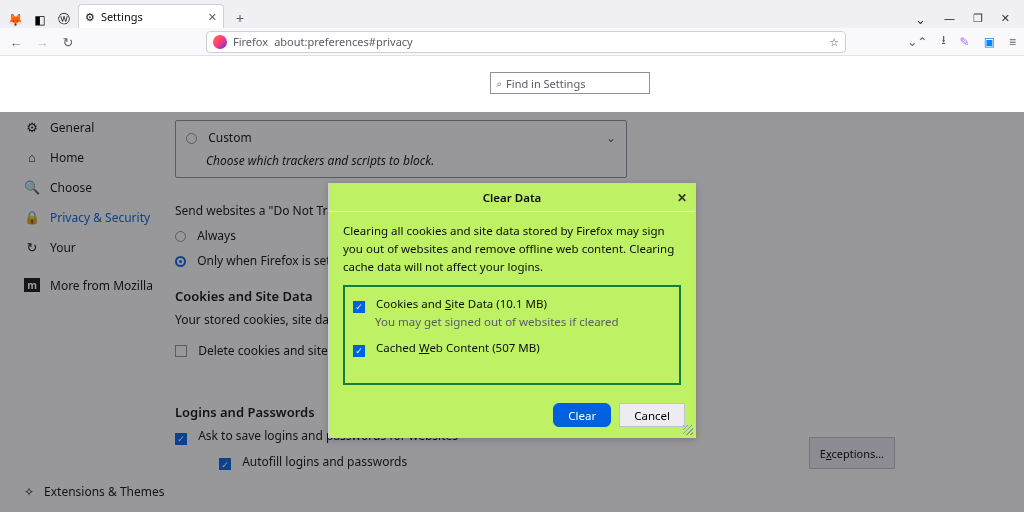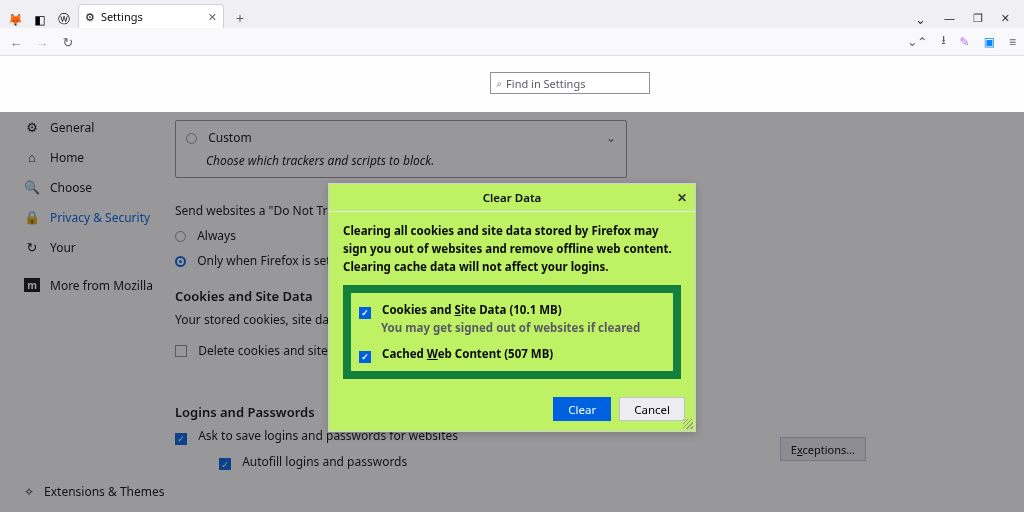--- a/index.html
+++ b/index.html
@@ -48,39 +48,39 @@
   .custom-box .chev { position:absolute; right:10px; top:8px; color:#555;}
   .custom-box .desc { margin-left:20px; margin-top:6px; color:#0c0c0d;font-style:italic; }
   .dnt-line   { margin-bottom:8px; }
   .radio-empty { width:11px;height:11px;border:1px solid #8f8f9d;border-radius:50%;display:inline-block;vertical-align:-2px;margin-right:8px;}
   .radio-chk   { width:11px;height:11px;border:2px solid #0061e0;border-radius:50%;display:inline-block;vertical-align:-2px;margin-right:8px; position:relative;}
   .radio-chk::after{content:"";position:absolute;inset:2px;background:#0061e0;border-radius:50%;}
   h3 { font-weight:600; font-size:13px; margin:18px 0 6px 0;}
   .desc-line a { color:#0061e0; text-decoration:underline; margin-left:8px;}
   .chk-empty { width:12px;height:12px;border:1px solid #8f8f9d;display:inline-block;vertical-align:-2px;margin-right:8px;}
   .chk-blue  { width:12px;height:12px;background:#0061e0;display:inline-flex;justify-content:center;align-items:center;color:#fff;font-size:9px;margin-right:8px;vertical-align:-2px;}
-  .row-btn { float:right; min-width:84px; height:24px; border:1px solid #c2c2cc; background:#e9e9ee; font-size:11px; padding:0 10px; margin-top:-4px; margin-right:98px;}
+  .row-btn { float:right; min-width:84px; height:32px; border:1px solid #c2c2cc; background:#e9e9ee; font-size:11px; padding:0 10px; margin-top:-4px; margin-right:69px;}
   .logins-sub { margin-left:20px;padding-left:24px; }
 
   
   .overlay { position:absolute; inset:56px 0 0 0; background:rgba(28,27,34,0.45); }
 
   
   .dialog { position:absolute; left:328px; top:183px; width:368px; background:#bef264; border:1px solid #cfcfd8;
             box-shadow:0 2px 8px rgba(0,0,0,.2); font-size:11.5px; color:#0c0c0d; }
   .dlg-head { height:28px; display:flex; align-items:center; justify-content:center; font-weight:600; border-bottom:1px solid #e7e7ef; position:relative;}
   .dlg-head .x { position:absolute; right:8px; font-size:12px; color:#333;}
-  .dlg-body { padding:10px 14px 12px 14px; line-height:1.55;font-weight:bold; }
+  .dlg-body { padding:10px 14px 12px 14px; line-height:1.55; }
   .dlg-intro { margin-bottom:10px; }
-  .hl { border:8px solid #15803d; padding:8px 8px 6px 8px; }
+  .hl { border:2px solid #15803d; padding:8px 8px 24px 8px; }
   .opt { margin-bottom:8px; }
   .opt .sub { color:#5b5b66; margin-left:22px; }
   .dlg-foot { display:flex; justify-content:flex-end; gap:8px; padding:6px 10px 10px 10px; }
   .btn { height:24px; padding:0 14px; font-size:11.5px; border:1px solid #c2c2cc; background:#ececf1; }
-  .btn.primary { background:#0061e0; border-color:#0061e0; color:#fff; }
+  .btn.primary { background:#0061e0; border-color:#0061e0; color:#fff;border-radius:6px; }
   .resize-grip { position:absolute; right:2px; bottom:2px; width:10px; height:10px;
                  background:repeating-linear-gradient(135deg,#999 0 1px,transparent 1px 3px); }
 
   u { text-decoration: underline; }
 </style>
 </head>
 <body>
 
 <div class="tabstrip">
   <div class="app-icn">🦊</div>
@@ -97,20 +97,26 @@
     <span>—</span>
     <span>❐</span>
     <span>✕</span>
   </div>
 </div>
 
 <div class="toolbar">
   <span class="nav-btn">←</span>
   <span class="nav-btn disabled">→</span>
   <span class="nav-btn">↻</span>
+  <div class="addressbar">
+    <span class="ff"></span>
+    <span>Firefox</span>
+    <span>about:preferences#privacy</span>
+    <span class="addr-star">☆</span>
+  </div>
   <div class="tool-right">
     <span>⌄⌃</span>
     <span>⭳</span>
     <span class="pencil">✎</span>
     <span class="cam">▣</span>
     <span>≡</span>
   </div>
 </div>
 
 <div class="page">

